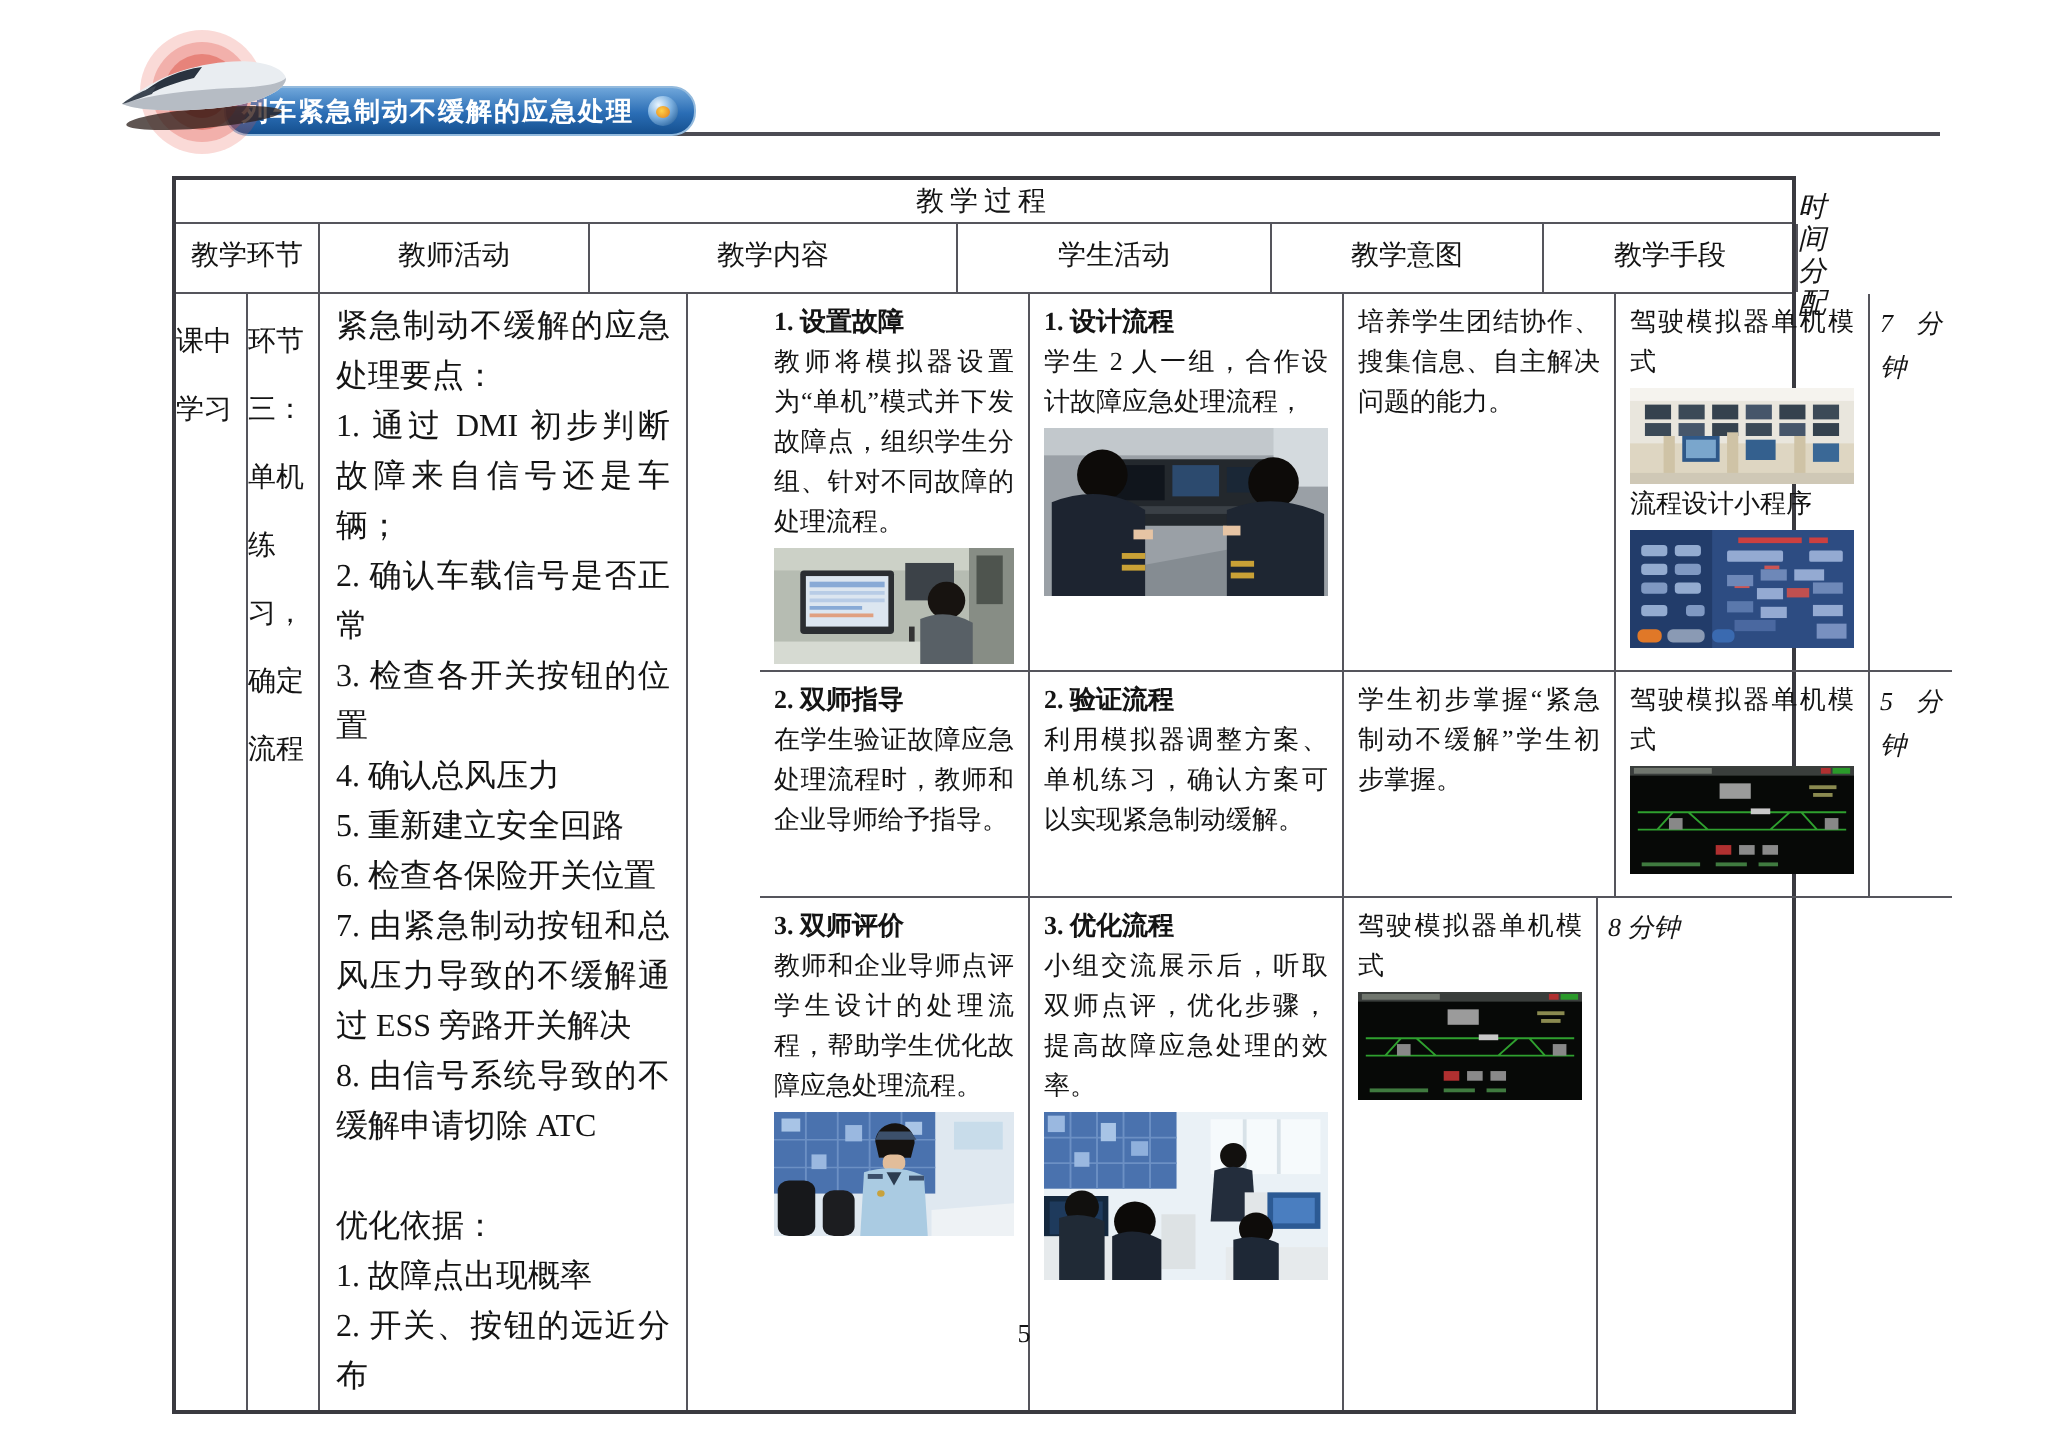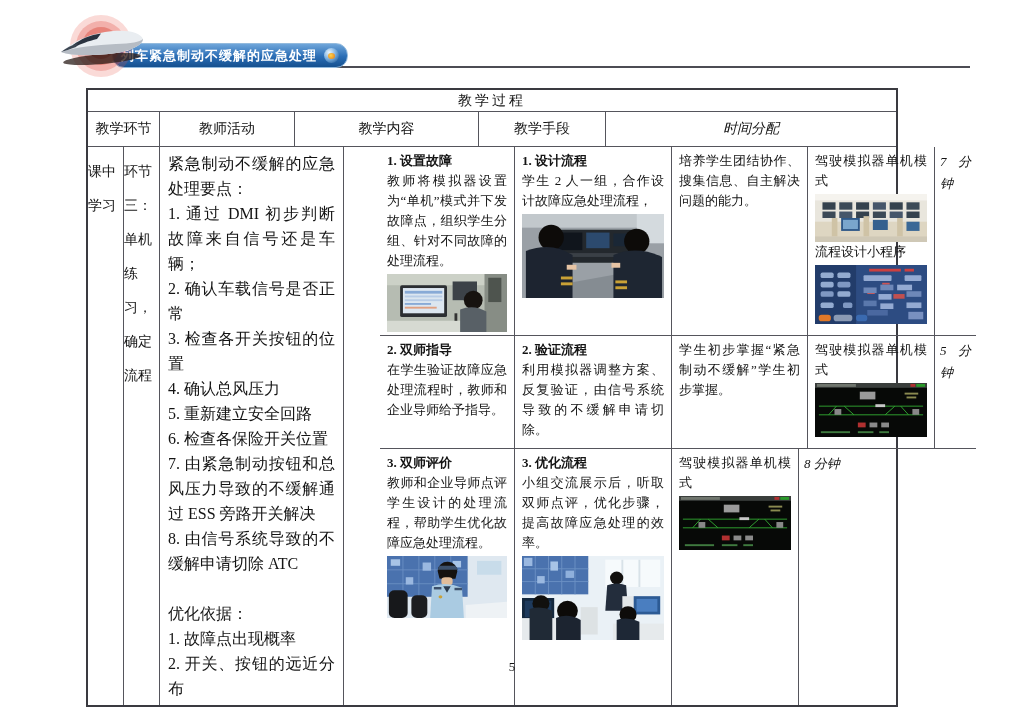--- a/index.html
+++ b/index.html
@@ -75,20 +75,22 @@
 </div>
 <div class="hdr-line"></div>
 
 <div class="tbl">
   <div class="t-title">教学过程</div>
 
   <div class="t-head">
     <div class="hc w-stage">教学环节</div>
     <div class="hc w-teach">教师活动</div>
     <div class="hc w-content">教学内容</div>
+    <div class="hc w-stud">学生活动</div>
+    <div class="hc w-intent">教学意图</div>
     <div class="hc w-method">教学手段</div>
     <div class="hc w-time">时间分配</div>
   </div>
 
   <div class="t-body">
     <div class="stage">
       <div class="stage-sub">课中学习</div>
       <div class="stage-sub">环节三：单机练习，确定流程</div>
     </div>
 
@@ -221,21 +223,21 @@
         <div class="cell w-time time">7 分钟</div>
       </div>
 
       <div class="rrow r2">
         <div class="cell w-teach">
           <div class="cell-title">2. 双师指导</div>
           <div class="cell-text">在学生验证故障应急处理流程时，教师和企业导师给予指导。</div>
         </div>
         <div class="cell w-stud">
           <div class="cell-title">2. 验证流程</div>
-          <div class="cell-text">利用模拟器调整方案、反复验证，由信号系统导致的不缓解申请切除。</div>
+          <div class="cell-text">利用模拟器调整方案、单机练习，确认方案可以实现紧急制动缓解。</div>
         </div>
         <div class="cell w-intent cell-text">学生初步掌握“紧急制动不缓解”学生初步掌握。</div>
         <div class="cell w-method">
           <div class="cell-text">驾驶模拟器单机模式</div>
           <svg class="photo" viewBox="0 0 115 56" height="54" preserveAspectRatio="none">
             <rect width="115" height="56" fill="#070907"></rect>
               <rect width="115" height="5" fill="#3a3e3c"></rect>
             <rect x="2" y="1" width="40" height="3" fill="#70766e"></rect>
               <rect x="104" y="1" width="9" height="3" fill="#2a9a2a"></rect>
               <rect x="98" y="1" width="5" height="3" fill="#b03030"></rect>

